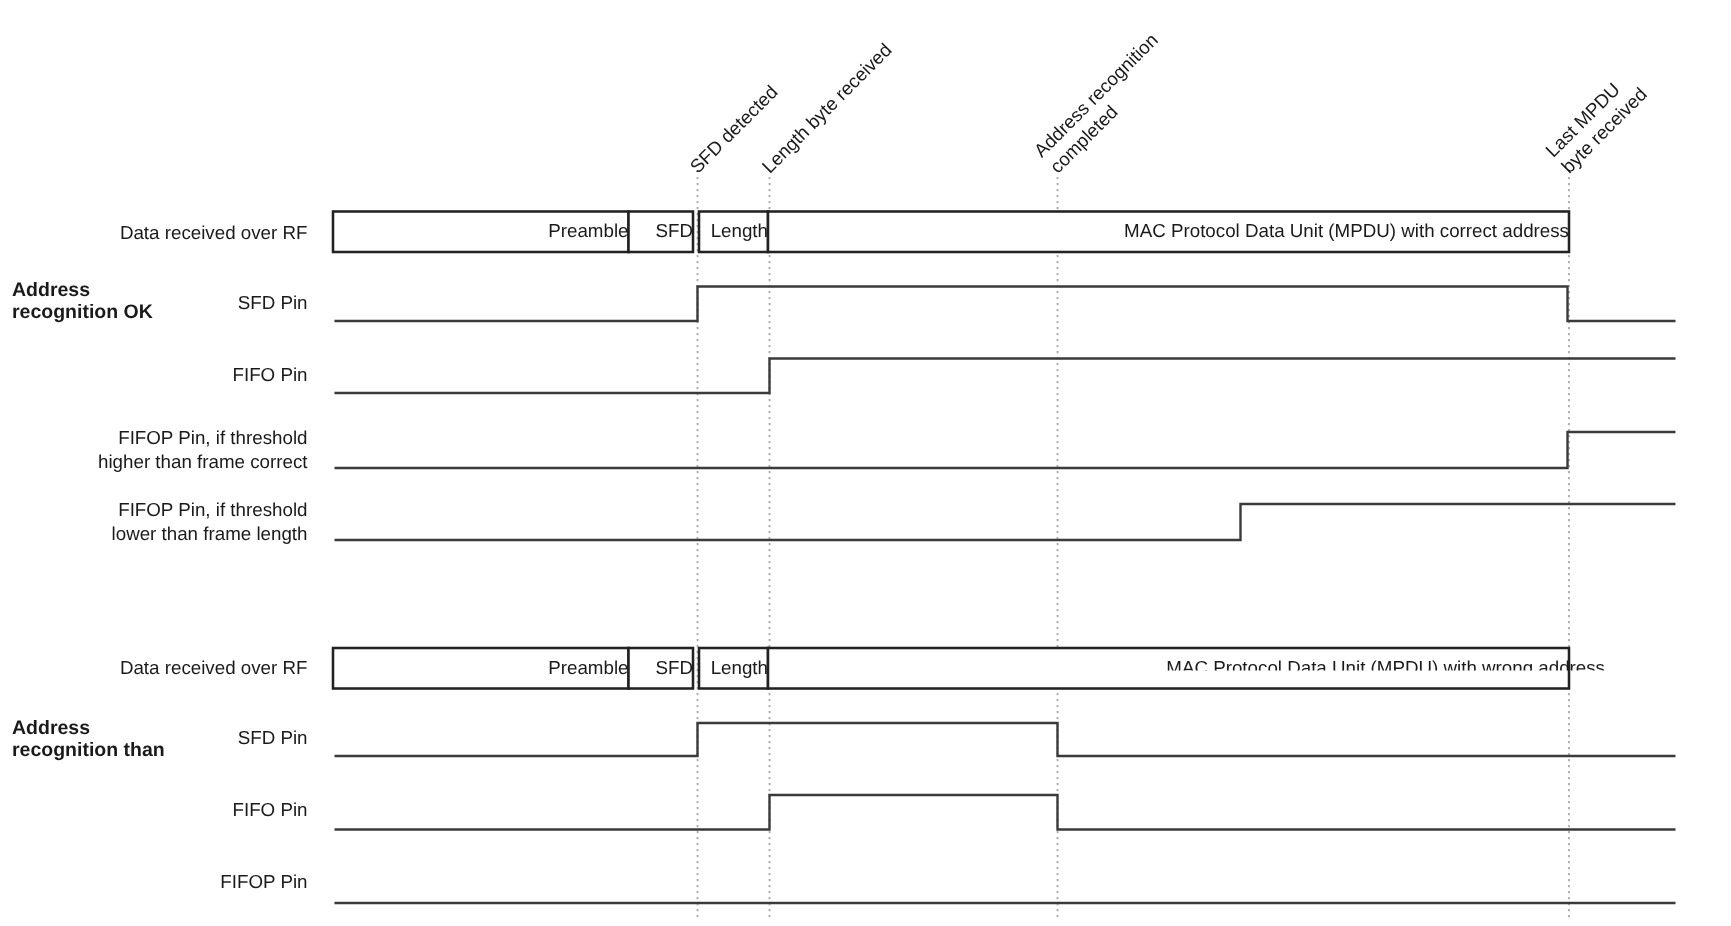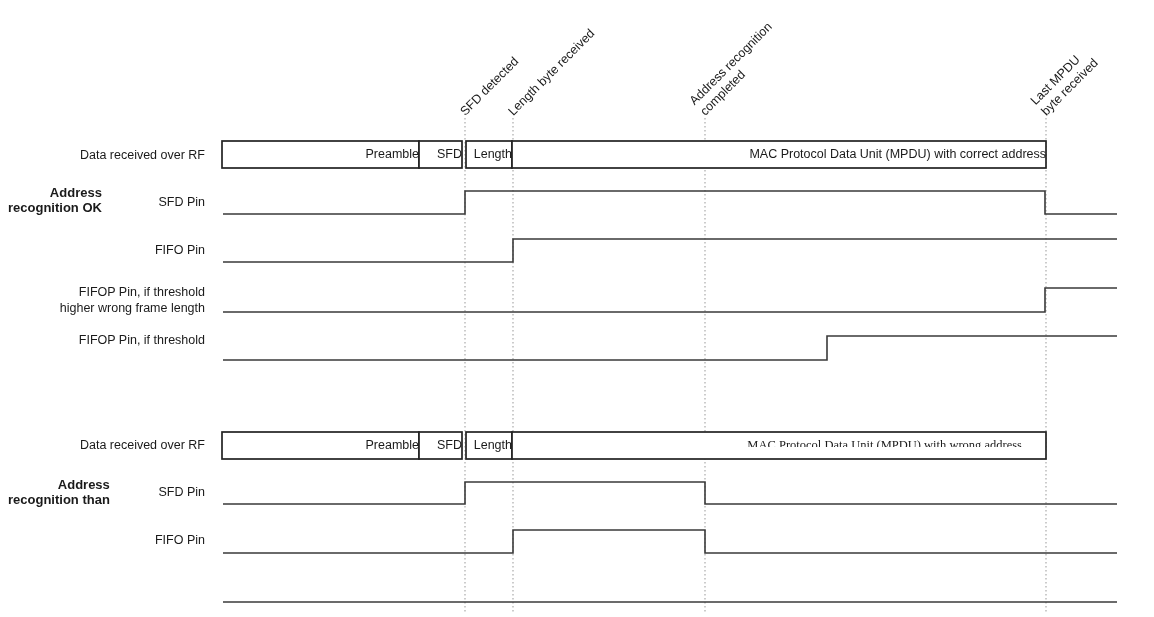--- a/index.html
+++ b/index.html
@@ -3,21 +3,21 @@
 <meta charset="utf-8">
 <style>
   html,body { margin:0; padding:0; background:#ffffff; }
   #diagram {
     position:relative; width:1154px; height:617px; background:#ffffff;
     font-family:"Liberation Sans", sans-serif; color:#1a1a1a; overflow:hidden;
   }
   #wave-svg { position:absolute; left:0; top:0; }
   .lbl { position:absolute; font-size:12.5px; line-height:16px; white-space:nowrap; }
   .left-lbl { left:0; width:205px; text-align:right; }
-  .grp-lbl { left:8px; font-weight:bold; font-size:13px; line-height:15px; text-align:right; }
+  .grp-lbl { left:8px; font-weight:bold; font-size:13px; line-height:15px; text-align:left; }
   .seg-lbl { position:absolute; text-align:right; font-size:12.5px; overflow:hidden; }
   .evt-lbl {
     position:absolute; font-size:12.5px; line-height:15px; white-space:nowrap;
     transform:rotate(-45deg); transform-origin:0 100%; text-align:left;
   }
 </style>
 </head>
 <body>
 
 <div id="diagram">
@@ -68,35 +68,39 @@
     <div class="seg-lbl" style="left: 466px; top: 141px; width: 46px; height: 27px; line-height: 27px;">Length</div>
     <div class="seg-lbl" style="left: 512px; top: 141px; width: 534px; height: 37px; line-height: 27px;">MAC Protocol Data Unit (MPDU) with correct address</div>
     <div class="lbl left-lbl" style="top: 194px;">
       <div>SFD Pin</div>
     </div>
     <div class="lbl left-lbl" style="top: 242px;">
       <div>FIFO Pin</div>
     </div>
     <div class="lbl left-lbl" style="top: 284px;">
       <div>FIFOP Pin, if threshold</div>
-      <div>higher wrong frame length</div>
+      <div>higher than frame correct</div>
     </div>
     <div class="lbl left-lbl" style="top: 332px;">
       <div>FIFOP Pin, if threshold</div>
+      <div>lower than frame length</div>
     </div>
     <div class="lbl grp-lbl" style="top: 477px;">
       <div>Address</div>
       <div>recognition than</div>
     </div>
     <div class="lbl left-lbl" style="top: 437px;">
       <div>Data received over RF</div>
     </div>
     <div class="seg-lbl" style="left: 222px; top: 432px; width: 197px; height: 27px; line-height: 27px;">Preamble</div>
     <div class="seg-lbl" style="left: 419px; top: 432px; width: 43px; height: 27px; line-height: 27px;">SFD</div>
     <div class="seg-lbl" style="left: 466px; top: 432px; width: 46px; height: 27px; line-height: 27px;">Length</div>
-    <div class="seg-lbl" style="left: 488px; top: 432px; width: 534px; height: 15px; line-height: 27px; font-family: Liberation Serif, serif;">MAC Protocol Data Unit (MPDU) with wrong address</div>
+    <div class="seg-lbl" style="left: 536px; top: 432px; width: 534px; height: 15px; line-height: 27px;">MAC Protocol Data Unit (MPDU) with wrong address</div>
     <div class="lbl left-lbl" style="top: 484px;">
       <div>SFD Pin</div>
     </div>
     <div class="lbl left-lbl" style="top: 532px;">
       <div>FIFO Pin</div>
     </div>
+    <div class="lbl left-lbl" style="top: 580px;">
+      <div>FIFOP Pin</div>
+    </div>
   </div>
 
 </body></html>

